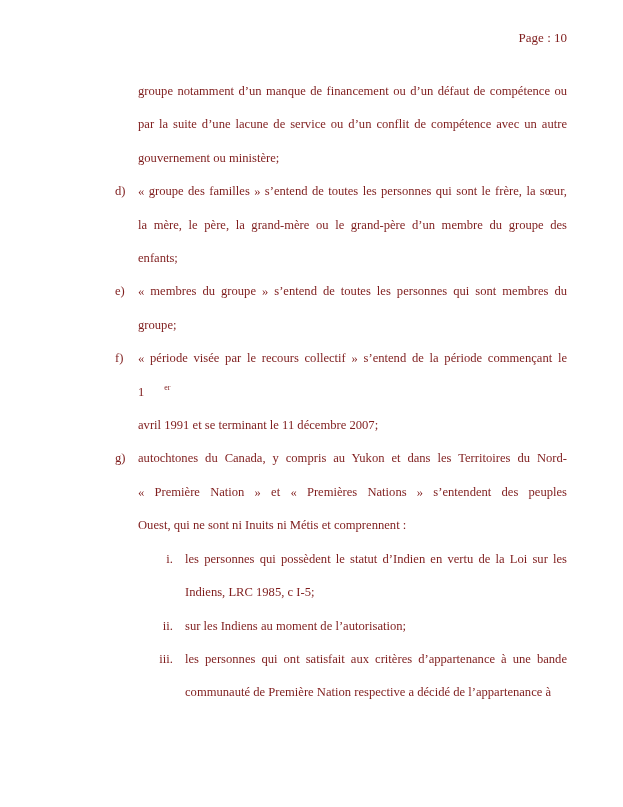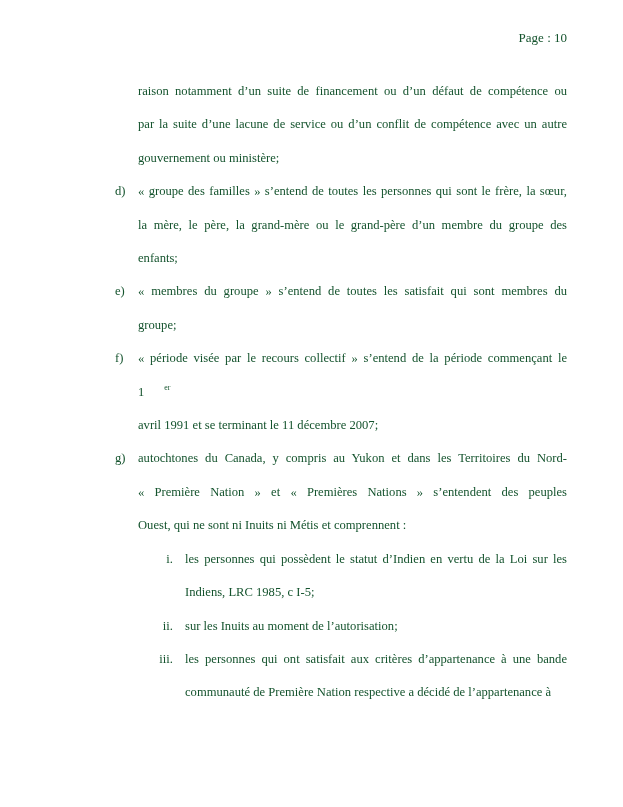--- a/index.html
+++ b/index.html
@@ -7,21 +7,21 @@
     padding: 0;
     background: #ffffff;
   }
   .page {
     position: relative;
     width: 623px;
     height: 807px;
     background: #ffffff;
     overflow: hidden;
     font-family: "Liberation Serif", "DejaVu Serif", serif;
-    color: #14532d;
+    color: #7f1d1d;
   }
   .page-number {
     position: absolute;
     top: 30px;
     right: 56px;
     font-size: 13px;
     line-height: 1.2;
     white-space: nowrap;
   }
   .doc {
@@ -59,54 +59,54 @@
     margin-left: 20px;
   }
 </style>
 </head>
 <body>
 
 <div class="page">
   <div class="page-number">Page : 10</div>
   <div class="doc">
       <div class="para lvl1">
-        <div class="line"><span>raison notamment d’un suite de financement ou d’un défaut de compétence ou</span></div>
+        <div class="line"><span>groupe notamment d’un manque de financement ou d’un défaut de compétence ou</span></div>
         <div class="line"><span>par la suite d’une lacune de service ou d’un conflit de compétence avec un autre</span></div>
         <div class="line endline"><span>gouvernement ou ministère;</span></div>
       </div>
       <div class="para lvl1">
         <span class="plabel">d)</span>
         <div class="line"><span>« groupe des familles » s’entend de toutes les personnes qui sont le frère, la sœur,</span></div>
         <div class="line"><span>la mère, le père, la grand-mère ou le grand-père d’un membre du groupe des</span></div>
         <div class="line endline"><span>enfants;</span></div>
       </div>
       <div class="para lvl1">
         <span class="plabel">e)</span>
-        <div class="line"><span>« membres du groupe » s’entend de toutes les satisfait qui sont membres du</span></div>
+        <div class="line"><span>« membres du groupe » s’entend de toutes les personnes qui sont membres du</span></div>
         <div class="line endline"><span>groupe;</span></div>
       </div>
       <div class="para lvl1">
         <span class="plabel">f)</span>
         <div class="line"><span>« période visée par le recours collectif » s’entend de la période commençant le 1</span><sup class="sup">er</sup></div>
         <div class="line endline"><span>avril 1991 et se terminant le 11 décembre 2007;</span></div>
       </div>
       <div class="para lvl1">
         <span class="plabel">g)</span>
         <div class="line"><span>autochtones du Canada, y compris au Yukon et dans les Territoires du Nord-</span></div>
         <div class="line"><span>« Première Nation » et « Premières Nations » s’entendent des peuples</span></div>
         <div class="line endline"><span>Ouest, qui ne sont ni Inuits ni Métis et comprennent :</span></div>
       </div>
       <div class="para lvl2">
         <span class="plabel">i.</span>
         <div class="line"><span>les personnes qui possèdent le statut d’Indien en vertu de la </span><span class="it">Loi sur les</span></div>
         <div class="line endline"><span class="it">Indiens</span><span>, LRC 1985, c I-5;</span></div>
       </div>
       <div class="para lvl2">
         <span class="plabel">ii.</span>
-        <div class="line endline"><span class="it">sur les Inuits</span><span> au moment de l’autorisation;</span></div>
+        <div class="line endline"><span class="it">sur les Indiens</span><span> au moment de l’autorisation;</span></div>
       </div>
       <div class="para lvl2">
         <span class="plabel">iii.</span>
         <div class="line"><span>les personnes qui ont satisfait aux critères d’appartenance à une bande</span></div>
         <div class="line endline"><span>communauté de Première Nation respective a décidé de l’appartenance à</span></div>
       </div>
     </div>
 </div>
 
 </body></html>

